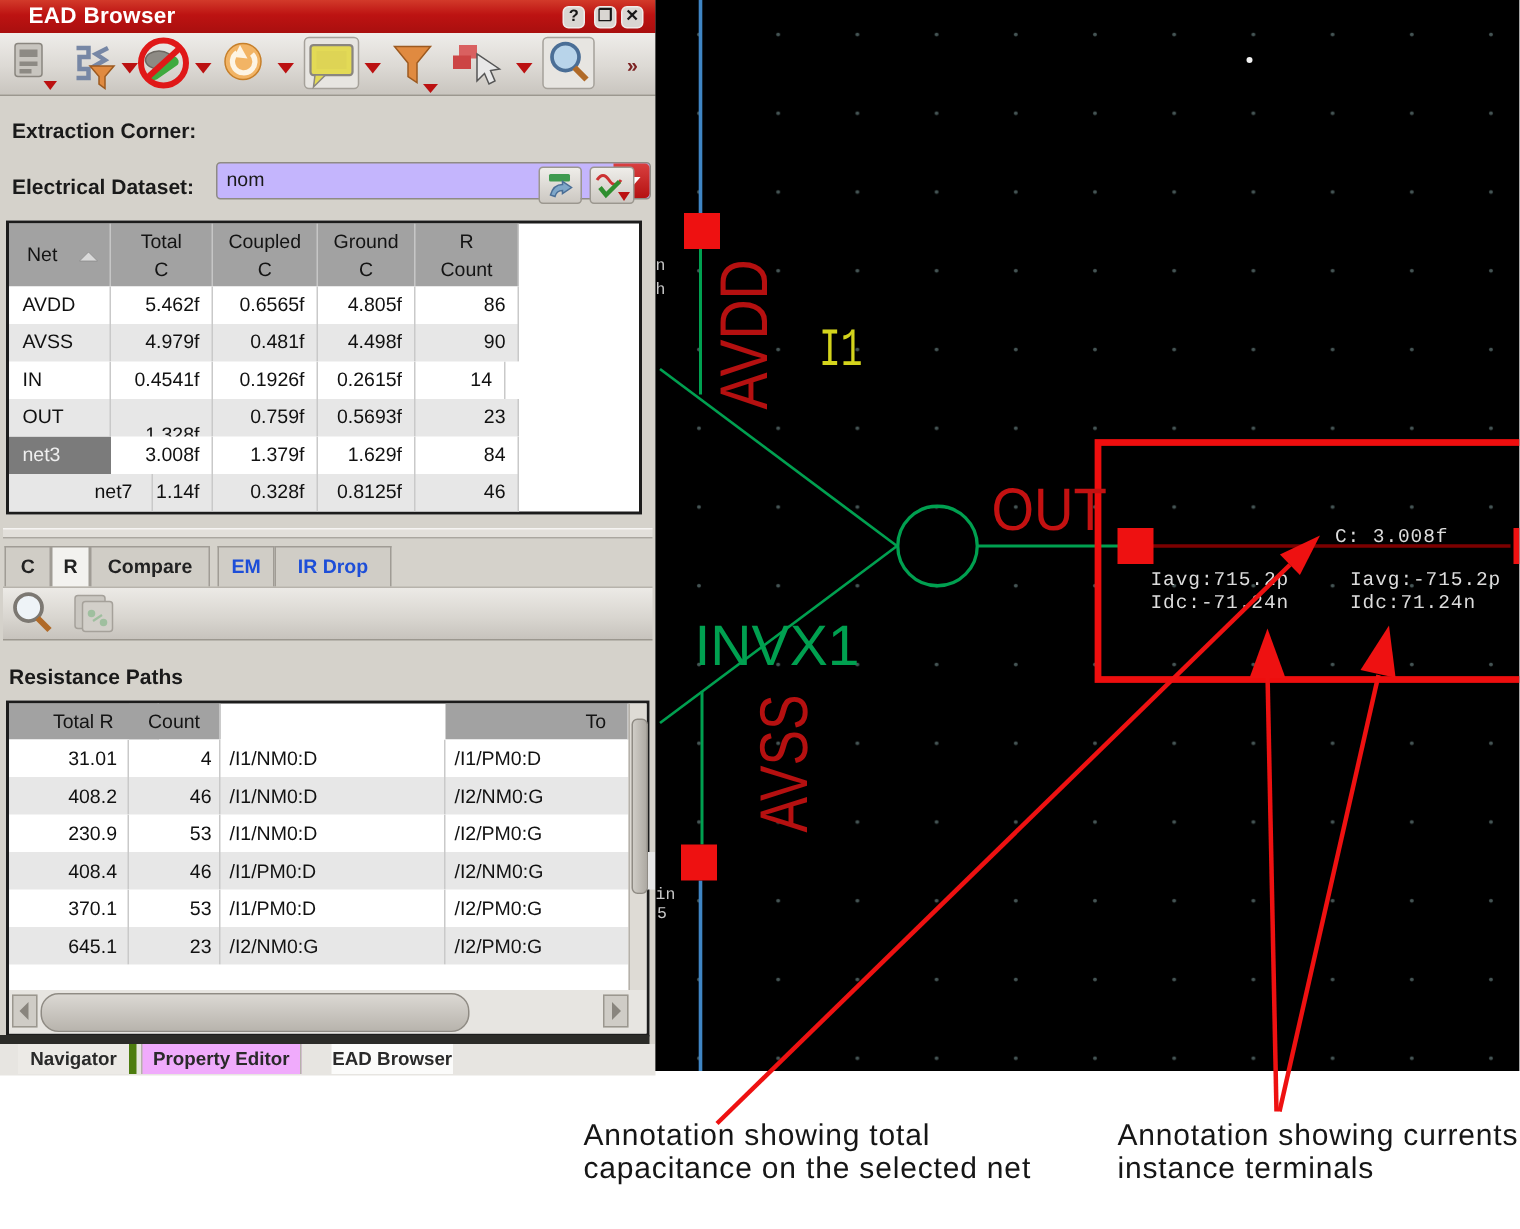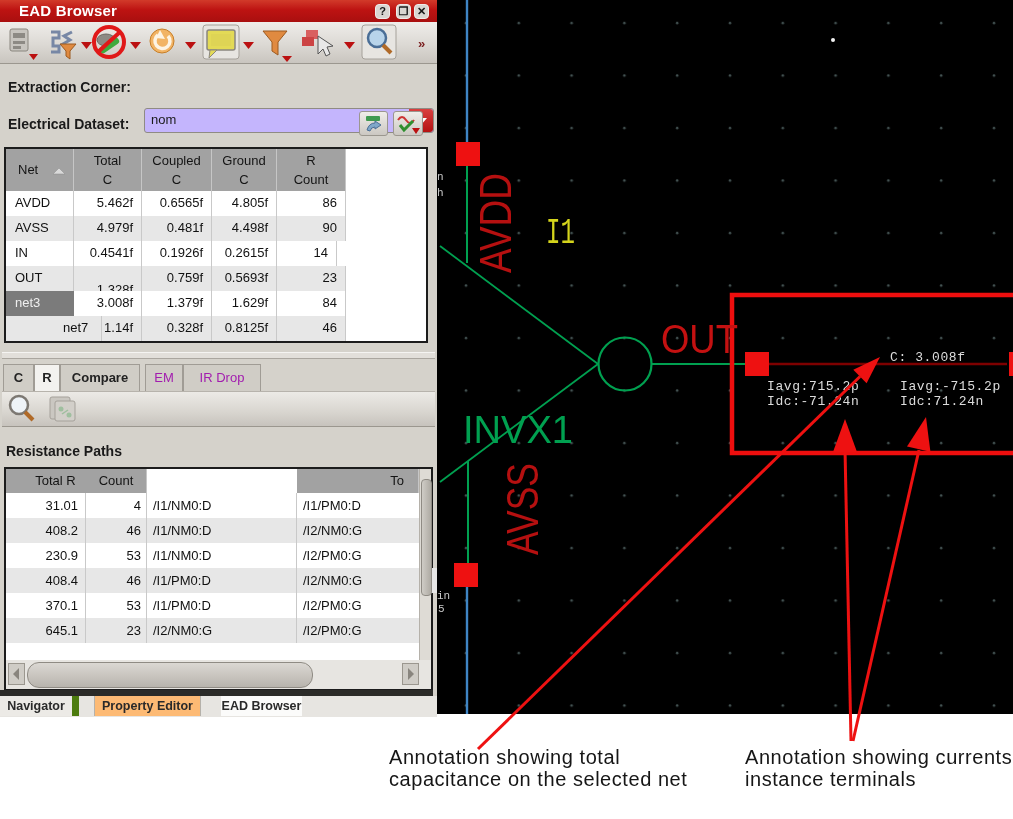--- a/index.html
+++ b/index.html
@@ -29,21 +29,21 @@
   .tr{position:absolute;left:0;right:0;overflow:hidden;}
   .td{position:absolute;top:0;bottom:0;font-size:13px;color:#111;box-sizing:border-box;}
   .num{text-align:right;}
   .hdr{background:#a2a2a2;border-right:1px solid #c6c6c6;color:#141414;}
   .evenr{background:#e7e7e7;}
   .cellline{border-right:1px solid #c9c9c9;}
   
   .tab{position:absolute;top:0;bottom:0;background:#d0cdc6;border:1px solid #a09c95;border-bottom:none;
       font-size:13px;font-weight:bold;color:#222;text-align:center;box-sizing:border-box;}
   .tab.sel{background:#f3f2ef;}
-  .tab.dis{color:#a21caf;font-weight:normal;}
+  .tab.dis{color:#1d4ed8;font-weight:bold;}
   
   .btab{position:absolute;top:0;height:20px;font-size:12.5px;font-weight:bold;color:#2a2a2a;text-align:center;box-sizing:border-box;white-space:nowrap;}
   
   #canvas{position:absolute;left:437px;top:0;width:576px;height:714px;background:#000;}
   .note{position:absolute;font-size:20px;color:#161616;line-height:22px;letter-spacing:0.55px;}
 </style>
 </head>
 <body>
 <div id="page">
 
@@ -261,22 +261,22 @@
       <div class="abs" style="left:396px;top:3px;width:17px;height:22px;background:#cfccc6;border:1px solid #9b978f;box-sizing:border-box;">
         <svg width="15" height="20">
             <path d="M 5 4 L 11 10 L 5 16 Z" fill="#89857e"></path>
           </svg></div>
     </div>
   </div>
 
   <div class="abs" style="left:0px;top:690px;width:433px;height:6px;background:#2b2b28;"></div>
 
   <div class="abs" id="btabs" style="left:0px;top:696px;width:437px;height:21px;background:#e7e5e1;">
-    <div class="btab" style="left:0;width:79px;background:#eceae6;border-right:7px solid #4d7c0f;line-height:20px;">Navigator</div>
-    <div class="btab" style="left:94px;width:107px;background:#fdba74;border-left:1px solid #b5b1aa;border-right:1px solid #b5b1aa;line-height:20px;">Property Editor</div>
+    <div class="btab" style="left:12px;width:79px;background:#eceae6;border-right:5px solid #4d7c0f;line-height:20px;">Navigator</div>
+    <div class="btab" style="left:94px;width:107px;background:#f0abfc;border-left:1px solid #b5b1aa;border-right:1px solid #b5b1aa;line-height:20px;">Property Editor</div>
     <div class="btab" style="left:221px;width:81px;background:#fbfbfa;line-height:20px;">EAD Browser</div>
   </div>
 
   <div id="canvas">
   <svg width="576" height="714" viewBox="0 0 576 714">
     <defs>
       <pattern id="dots" width="52.8" height="52.5" patternUnits="userSpaceOnUse">
         <circle cx="29" cy="23" r="1.3" fill="#455555"></circle>
       </pattern>
     </defs>

